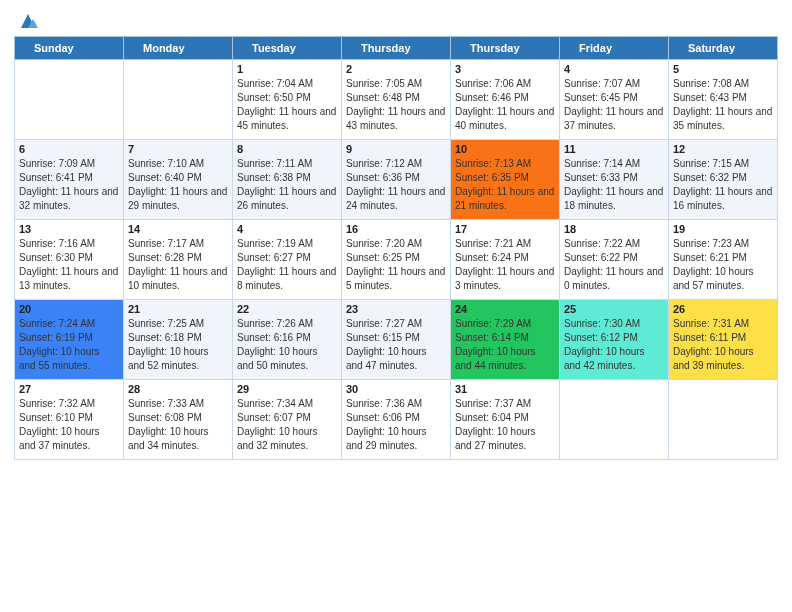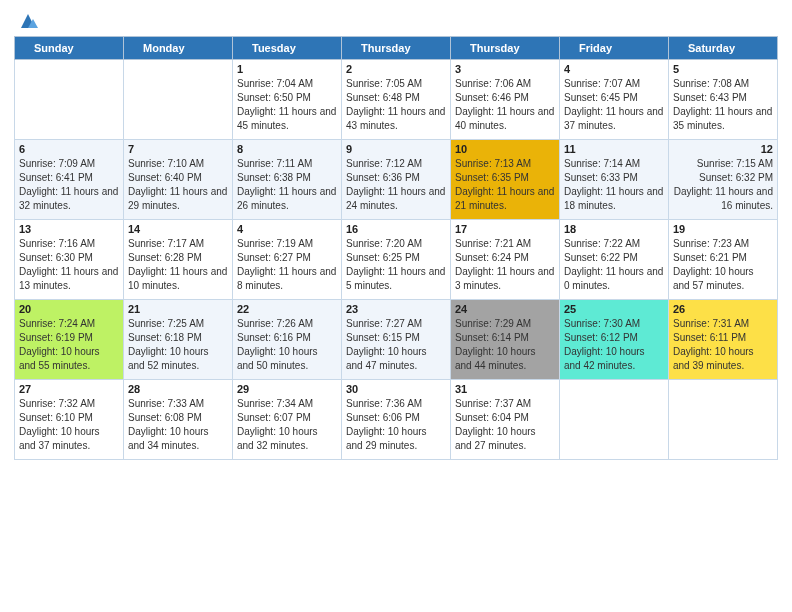--- a/index.html
+++ b/index.html
@@ -156,29 +156,29 @@
             <div class="day-info">Sunrise: 7:10 AM<br>Sunset: 6:40 PM<br>Daylight: 11 hours and 29 minutes.</div>
           </td>
           <td style="background: rgb(240, 245, 251);">
             <div class="day-num">8</div>
             <div class="day-info">Sunrise: 7:11 AM<br>Sunset: 6:38 PM<br>Daylight: 11 hours and 26 minutes.</div>
           </td>
           <td style="background: rgb(240, 245, 251);">
             <div class="day-num">9</div>
             <div class="day-info">Sunrise: 7:12 AM<br>Sunset: 6:36 PM<br>Daylight: 11 hours and 24 minutes.</div>
           </td>
-          <td style="background: #eab308;">
+          <td style="background: #f97316;">
             <div class="day-num">10</div>
             <div class="day-info">Sunrise: 7:13 AM<br>Sunset: 6:35 PM<br>Daylight: 11 hours and 21 minutes.</div>
           </td>
           <td style="background: rgb(240, 245, 251); margin-left: 36px;">
             <div class="day-num">11</div>
             <div class="day-info">Sunrise: 7:14 AM<br>Sunset: 6:33 PM<br>Daylight: 11 hours and 18 minutes.</div>
           </td>
-          <td style="background: rgb(240, 245, 251); text-align: right;">
+          <td style="background: rgb(240, 245, 251);">
             <div class="day-num">12</div>
             <div class="day-info">Sunrise: 7:15 AM<br>Sunset: 6:32 PM<br>Daylight: 11 hours and 16 minutes.</div>
           </td>
         </tr>
         <tr>
           <td>
             <div class="day-num">13</div>
             <div class="day-info">Sunrise: 7:16 AM<br>Sunset: 6:30 PM<br>Daylight: 11 hours and 13 minutes.</div>
           </td>
           <td>
@@ -200,37 +200,37 @@
           <td>
             <div class="day-num">18</div>
             <div class="day-info">Sunrise: 7:22 AM<br>Sunset: 6:22 PM<br>Daylight: 11 hours and 0 minutes.</div>
           </td>
           <td>
             <div class="day-num">19</div>
             <div class="day-info">Sunrise: 7:23 AM<br>Sunset: 6:21 PM<br>Daylight: 10 hours and 57 minutes.</div>
           </td>
         </tr>
         <tr>
-          <td style="background: #bef264;">
+          <td style="background: #3b82f6;">
             <div class="day-num">20</div>
             <div class="day-info">Sunrise: 7:24 AM<br>Sunset: 6:19 PM<br>Daylight: 10 hours and 55 minutes.</div>
           </td>
           <td style="background: rgb(240, 245, 251);">
             <div class="day-num">21</div>
             <div class="day-info">Sunrise: 7:25 AM<br>Sunset: 6:18 PM<br>Daylight: 10 hours and 52 minutes.</div>
           </td>
           <td style="background: rgb(240, 245, 251); margin-top: 20px;">
             <div class="day-num">22</div>
             <div class="day-info">Sunrise: 7:26 AM<br>Sunset: 6:16 PM<br>Daylight: 10 hours and 50 minutes.</div>
           </td>
           <td style="background: rgb(240, 245, 251);">
             <div class="day-num">23</div>
             <div class="day-info">Sunrise: 7:27 AM<br>Sunset: 6:15 PM<br>Daylight: 10 hours and 47 minutes.</div>
           </td>
-          <td style="background: #a3a3a3;">
+          <td style="background: #22c55e;">
             <div class="day-num">24</div>
             <div class="day-info">Sunrise: 7:29 AM<br>Sunset: 6:14 PM<br>Daylight: 10 hours and 44 minutes.</div>
           </td>
           <td style="background: #5eead4;">
             <div class="day-num">25</div>
             <div class="day-info">Sunrise: 7:30 AM<br>Sunset: 6:12 PM<br>Daylight: 10 hours and 42 minutes.</div>
           </td>
           <td style="background: #fde047;">
             <div class="day-num">26</div>
             <div class="day-info">Sunrise: 7:31 AM<br>Sunset: 6:11 PM<br>Daylight: 10 hours and 39 minutes.</div>

